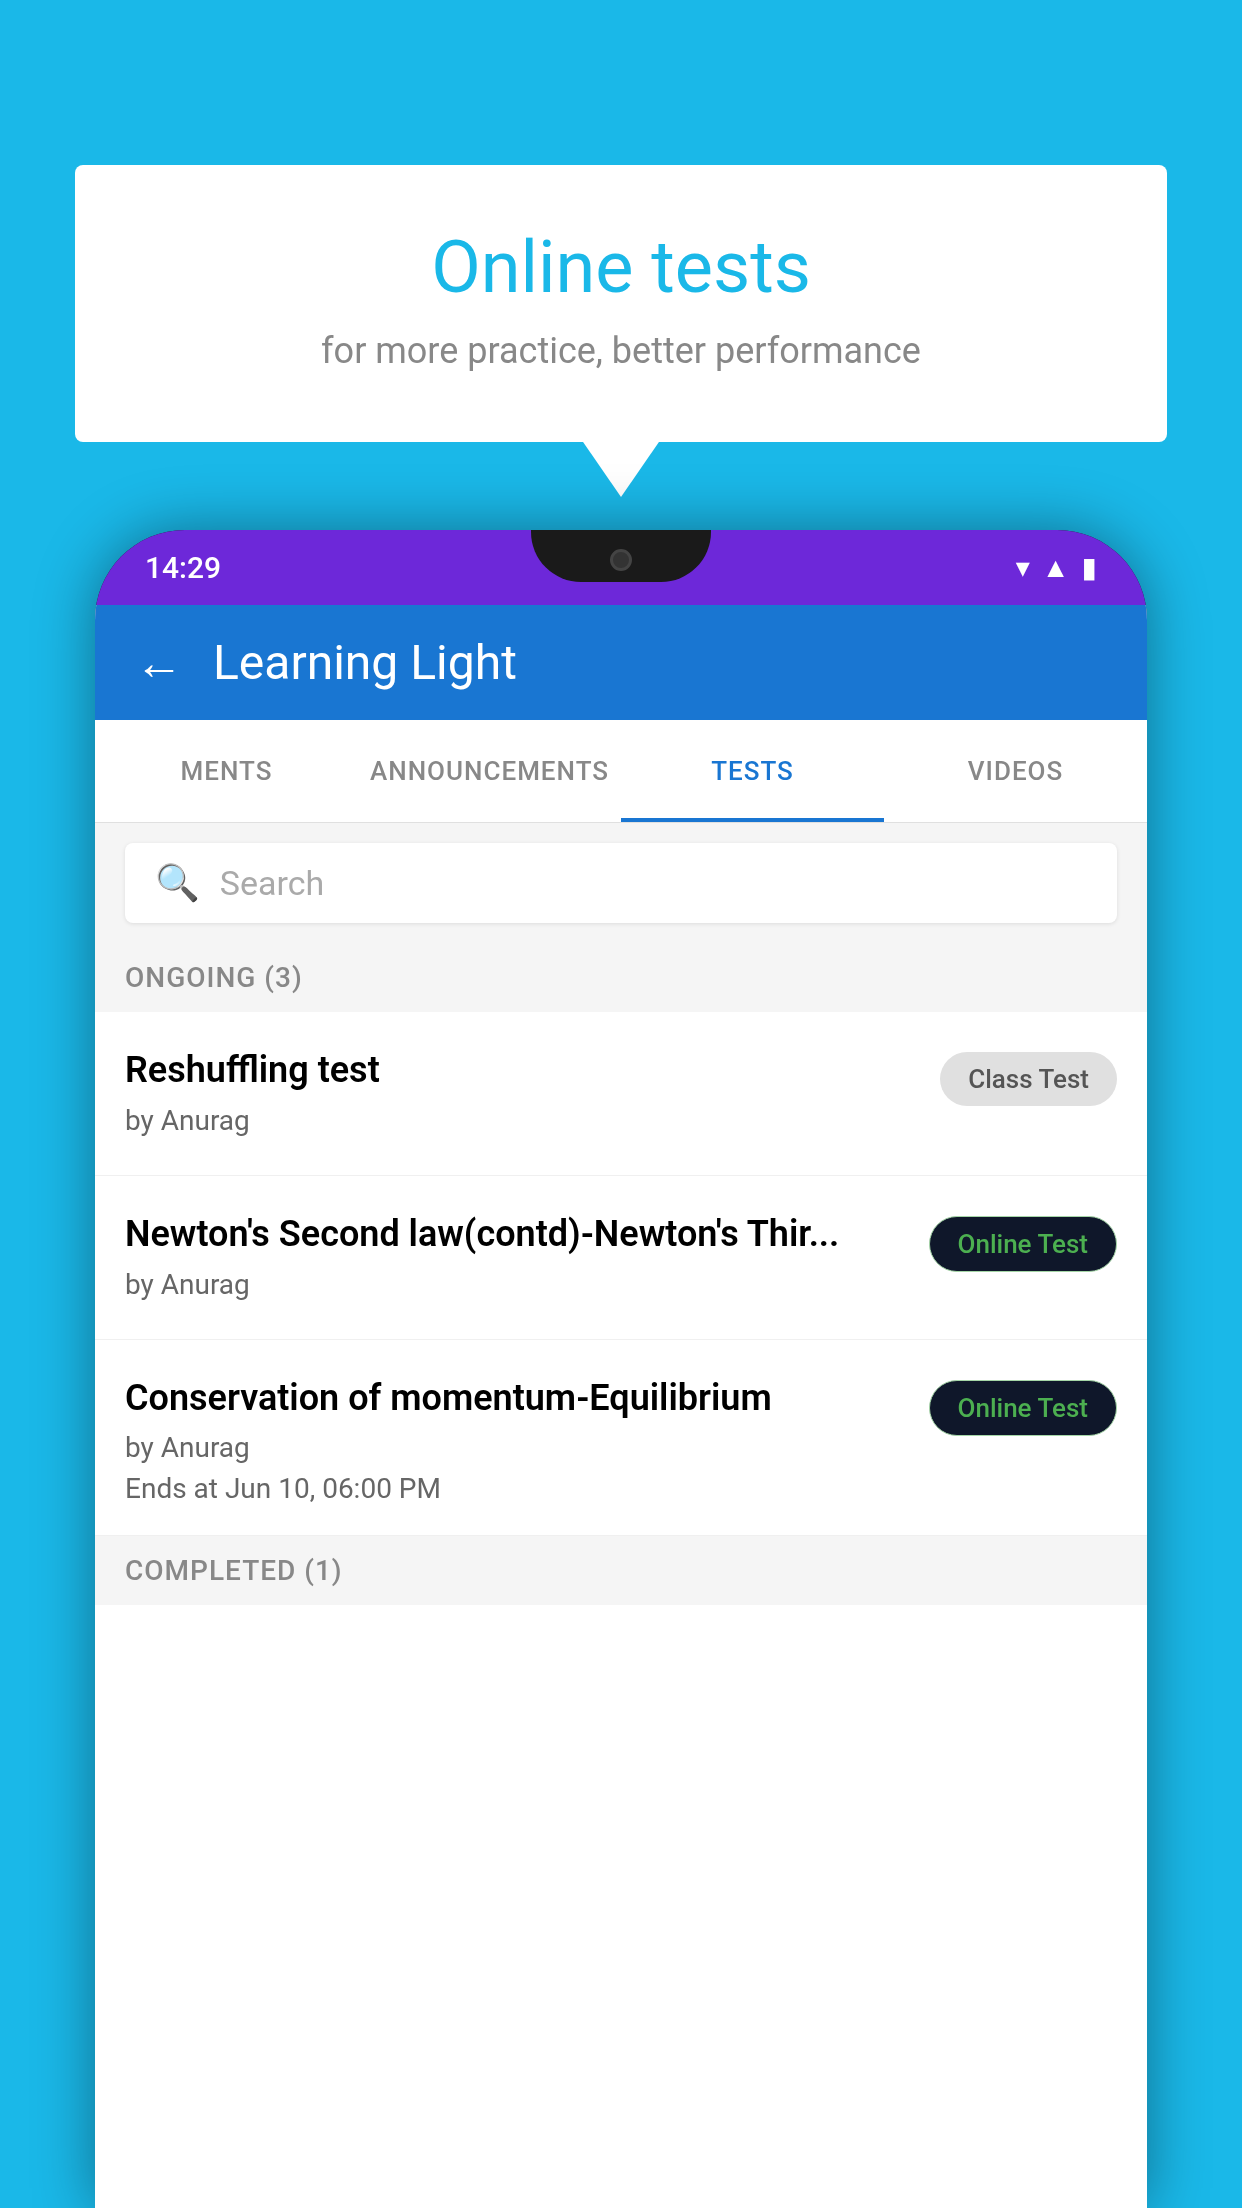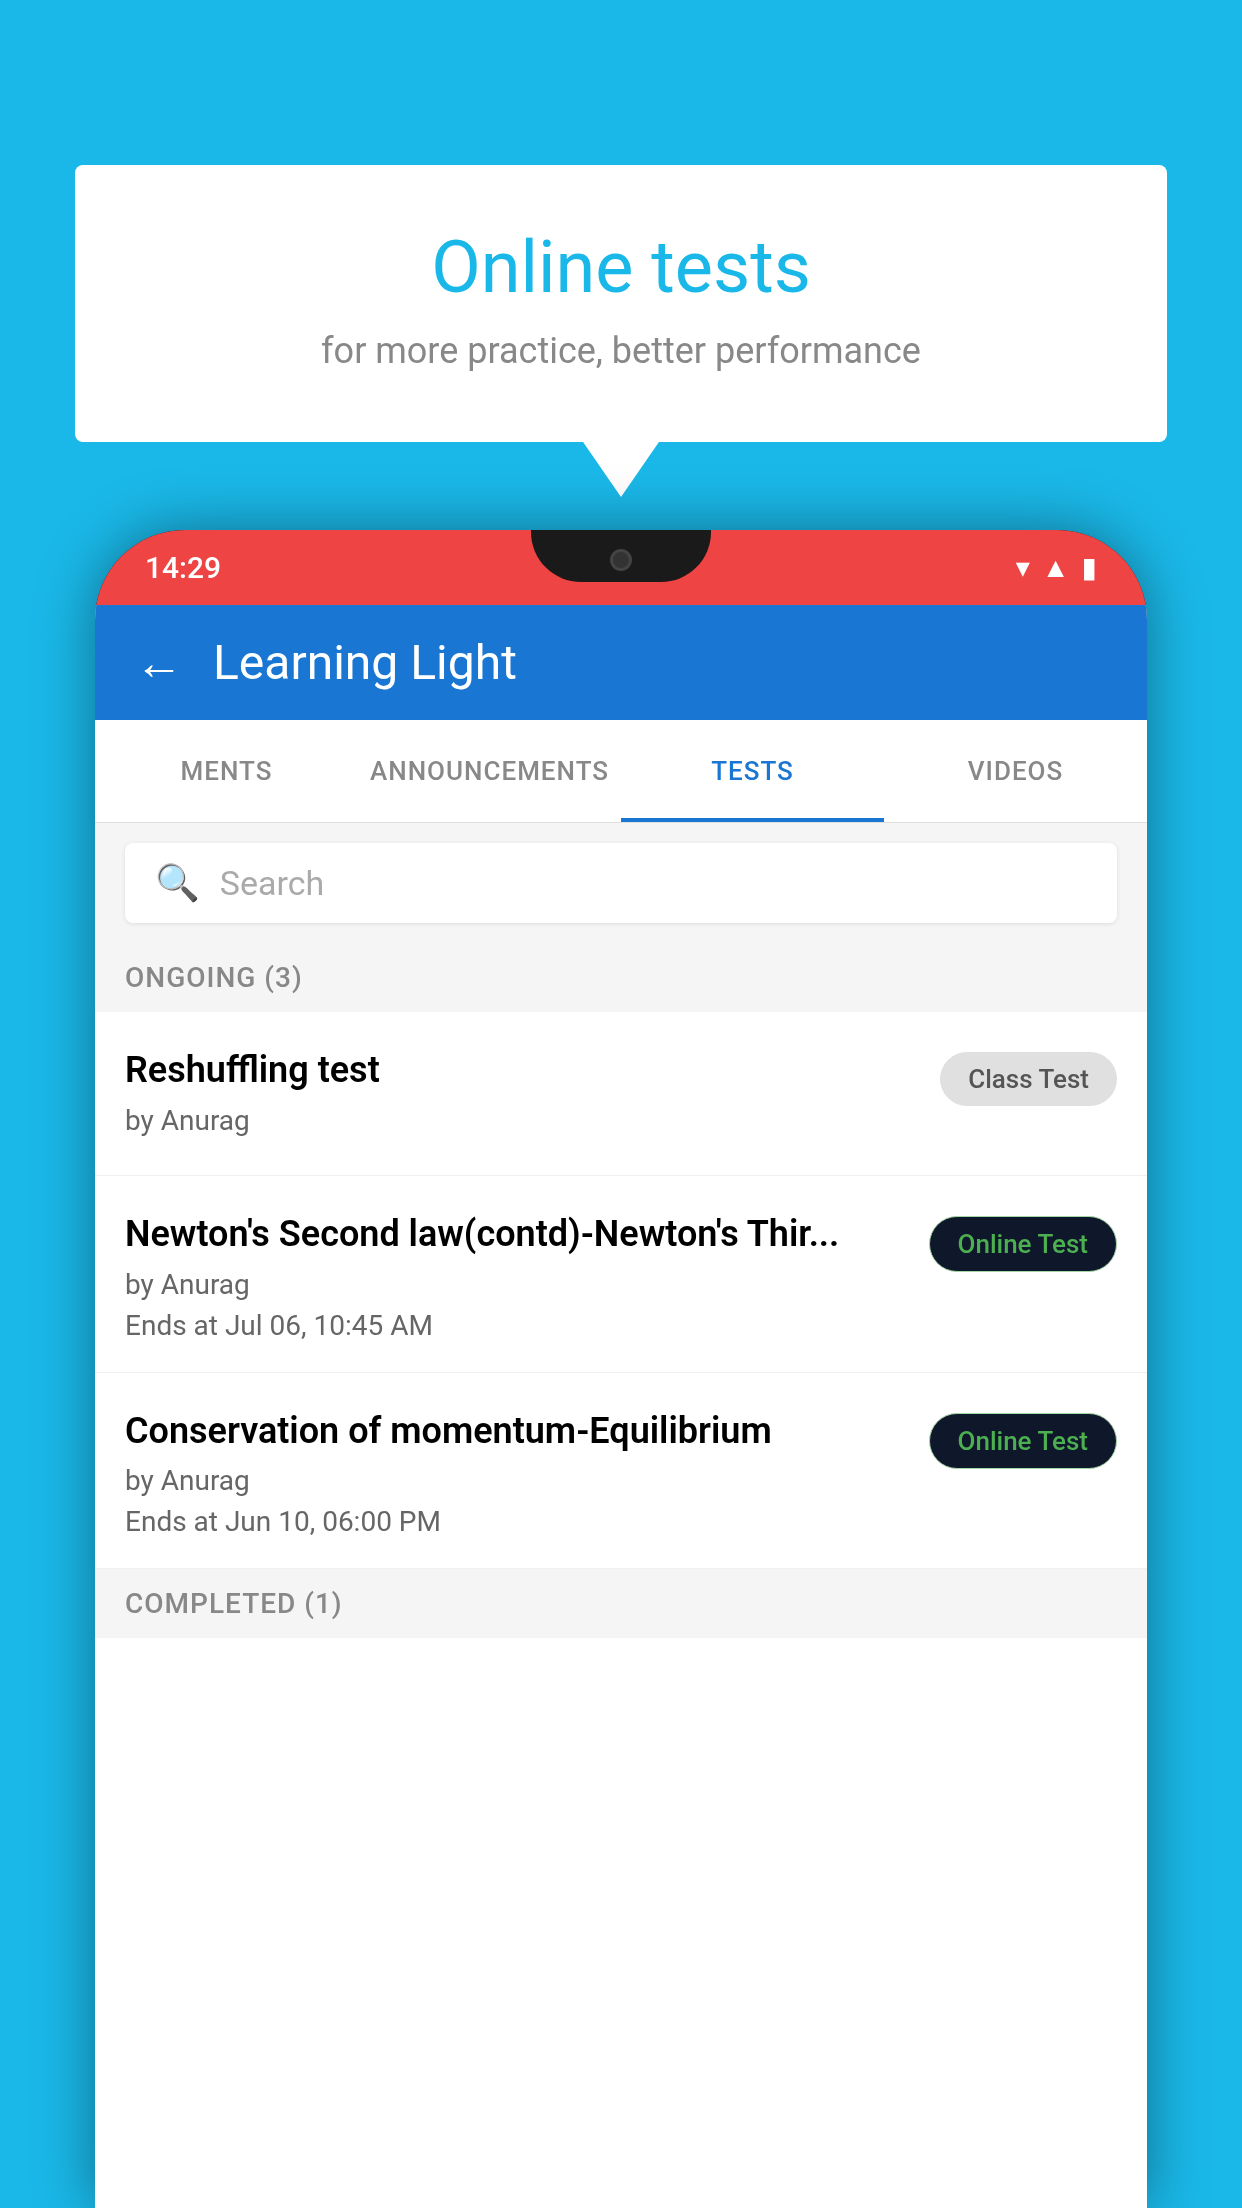--- a/index.html
+++ b/index.html
@@ -60,21 +60,21 @@
       right: 95px;
       bottom: 0;
       background: #1a1a1a;
       border-radius: 90px 90px 0 0;
       box-shadow: 0 0 60px rgba(0,0,0,0.4);
       overflow: hidden;
     }
 
     
     .status-bar {
-      background: #ef4444;
+      background: #6d28d9;
       height: 75px;
       display: flex;
       align-items: center;
       justify-content: space-between;
       padding: 0 50px;
       position: relative;
     }
 
     
     .notch {
@@ -357,23 +357,20 @@
           <div class="test-title">Reshuffling test</div>
           <div class="test-by">by Anurag</div>
         </div>
         <div class="test-badge badge-class">Class Test</div>
       </div>
 
       <div class="test-item">
         <div class="test-info">
           <div class="test-title">Newton's Second law(contd)-Newton's Thir...</div>
           <div class="test-by">by Anurag</div>
-          <div class="test-time">
-            <span>Ends at</span>&nbsp;<span>Jul 06, 10:45 AM</span>
-          </div>
         </div>
         <div class="test-badge badge-online">Online Test</div>
       </div>
 
       <div class="test-item">
         <div class="test-info">
           <div class="test-title">Conservation of momentum-Equilibrium</div>
           <div class="test-by">by Anurag</div>
           <div class="test-time">
             <span>Ends at</span>&nbsp;<span>Jun 10, 06:00 PM</span>

